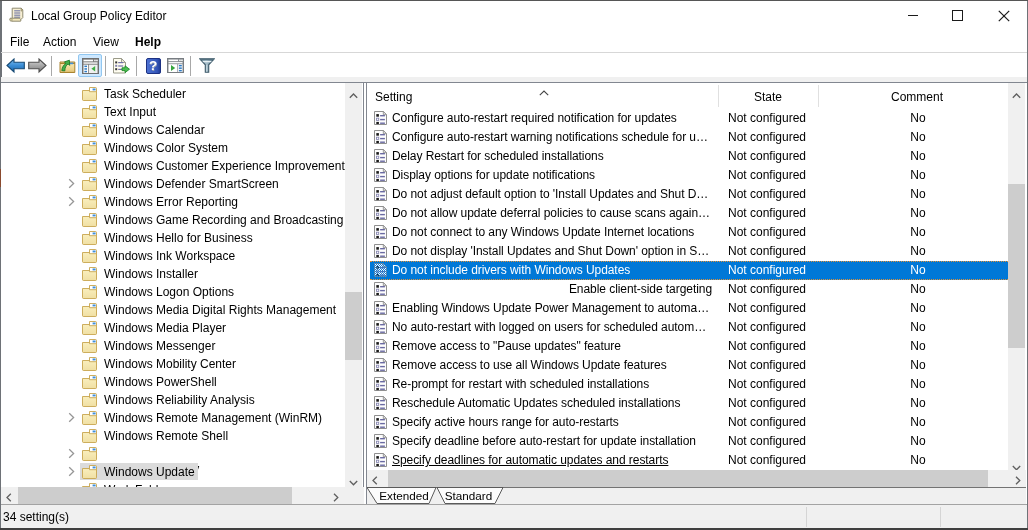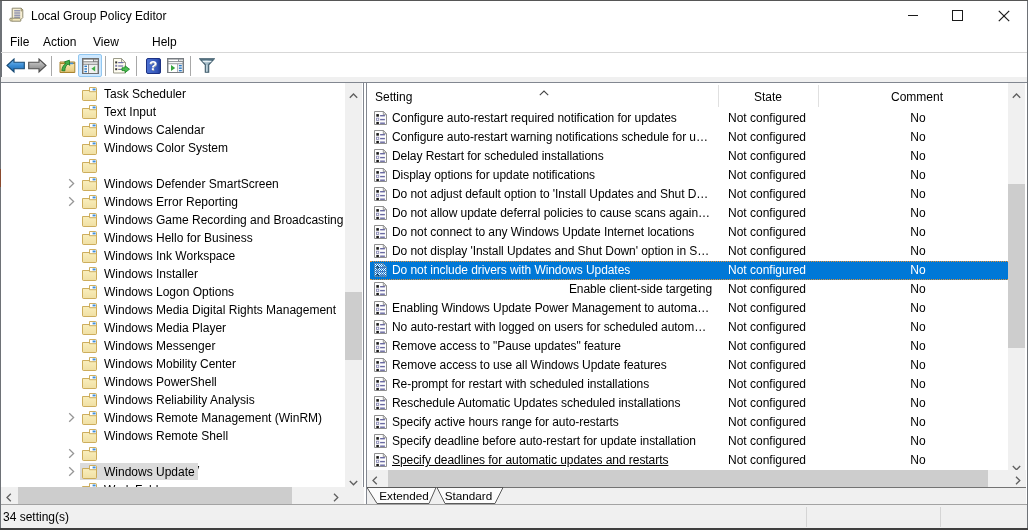--- a/index.html
+++ b/index.html
@@ -26,21 +26,21 @@
 <div class="abs txt" style="left:31px;top:9px;font-size:12px;">Local Group Policy Editor</div>
 <div class="abs" style="left:908px;top:15px;width:10px;height:1px;background:#1b1b1b;border-radius:0;"></div>
 <div class="abs" style="left:952px;top:10px;width:11px;height:11px;border:1.1px solid #1b1b1b;"></div>
 <div class="abs" style="left:997.5px;top:9.5px;width:12px;height:12px;"><svg width="12" height="12" viewBox="0 0 12 12">
       <line x1="0.8" y1="0.8" x2="11.2" y2="11.2" stroke="#1b1b1b" stroke-width="1.2"></line>
       <line x1="11.2" y1="0.8" x2="0.8" y2="11.2" stroke="#1b1b1b" stroke-width="1.2"></line>
     </svg></div>
 <div class="abs txt" style="left:10px;top:35px;">File</div>
 <div class="abs txt" style="left:43px;top:35px;">Action</div>
 <div class="abs txt" style="left:93px;top:35px;">View</div>
-<div class="abs txt" style="left:152px;top:35px;">Help</div>
+<div class="abs txt" style="left:135px;top:35px;font-weight:bold;">Help</div>
 <div class="abs" style="left:1px;top:52px;width:1026px;height:1px;background:#d7d7d7;"></div>
 <div class="abs" style="left:6px;top:58px;width:20px;height:16px;"><svg width="20" height="16" viewBox="0 0 20 16">
 <defs>
         <linearGradient id="bg1" x1="0" y1="0" x2="0" y2="1">
 <stop offset="0" stop-color="#7fc0f2"></stop>
           <stop offset="0.5" stop-color="#3b8ed6"></stop>
           <stop offset="1" stop-color="#1a64a8"></stop>
         </linearGradient>
       </defs>
 <path d="M1,7.5 L8,1 L8,4.3 L18.3,4.3 L18.3,10.7 L8,10.7 L8,14 Z" fill="url(#bg1)" stroke="#174a74" stroke-width="1.1"></path>
@@ -193,20 +193,21 @@
 <defs>
           <linearGradient id="fo5" x1="0" y1="0" x2="0" y2="1">
 <stop offset="0" stop-color="#f9eebd"></stop>
             <stop offset="1" stop-color="#f0e0a4"></stop>
           </linearGradient>
         </defs>
 <path d="M0.5,3.5 L0.5,12.7 C0.5,13.1 0.9,13.5 1.3,13.5 L13.7,13.5 C14.1,13.5 14.5,13.1 14.5,12.7 L14.5,3.5 Z" fill="url(#fo5)" stroke="#c7a54e" stroke-width="0.9"></path>
 <path d="M7.5,0.5 L13.7,0.5 C14.1,0.5 14.5,0.9 14.5,1.3 L14.5,4.7 L7.5,4.7 Z" fill="#ffffff" stroke="#c7a54e" stroke-width="0.9"></path>
 <rect x="10.6" y="1.5" width="3" height="1.9" fill="#3f8fdb"></rect>
 </svg></div>
+<div class="abs txt" style="left:103px;top:75.5px;font-size:12px;">Windows Customer Experience Improvement</div>
 <div class="abs" style="left:66.5px;top:95.0px;width:7px;height:11px;"><svg width="7" height="11" viewBox="0 0 7 11">
         <polyline points="1.2,1.2 5.6,5.5 1.2,9.8" fill="none" stroke="#969696" stroke-width="1.3"></polyline>
       </svg></div>
 <div class="abs" style="left:81px;top:93.5px;width:15px;height:14px;"><svg width="15" height="14" viewBox="0 0 15 14">
 <defs>
           <linearGradient id="fo6" x1="0" y1="0" x2="0" y2="1">
 <stop offset="0" stop-color="#f9eebd"></stop>
             <stop offset="1" stop-color="#f0e0a4"></stop>
           </linearGradient>
         </defs>

